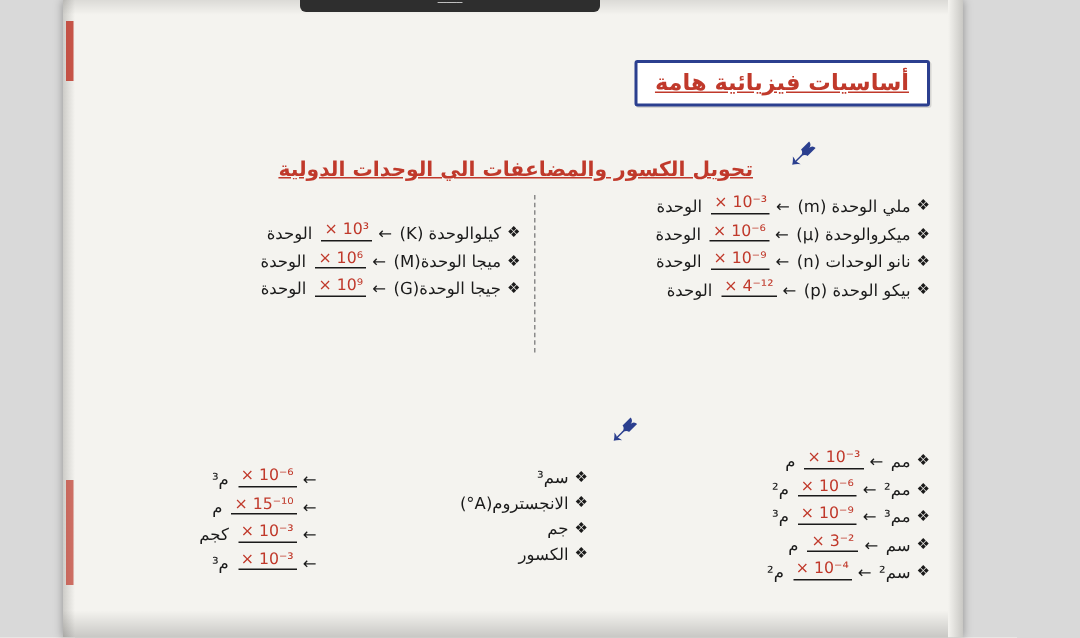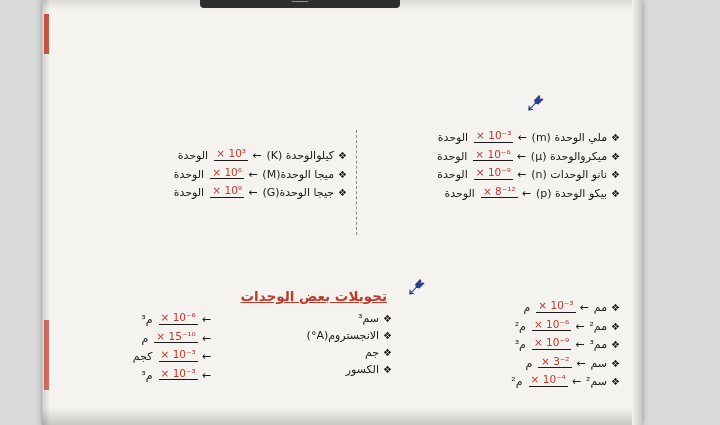--- a/index.html
+++ b/index.html
@@ -154,22 +154,24 @@
   }
 </style>
 </head>
 <body>
 
 <div class="page">
   <div class="shadow-top"></div>
   <div class="edge-red"></div>
   <div class="edge-red2"></div>
 
+  <div class="main-title">أساسيات فيزيائية هامة</div>
 
   <div class="arrow" id="arrow1">➷</div>
+  <div class="sec-head" id="sec1">تحويل الكسور والمضاعفات الي الوحدات الدولية</div>
 
   <div class="divider"></div>
 
   <div class="col" id="col-right-1">
     <div class="row">
       <span class="bullet">❖</span>
       <span class="lbl">ملي الوحدة (m)</span>
       <span class="arr">←</span>
       <span class="frac">
         <span class="num">10⁻³ ×</span>
@@ -198,21 +200,21 @@
         <span class="bar"></span>
         <span class="den"></span>
       </span>
       <span class="unit">الوحدة</span>
     </div>
     <div class="row">
       <span class="bullet">❖</span>
       <span class="lbl">بيكو الوحدة (p)</span>
       <span class="arr">←</span>
       <span class="frac">
-        <span class="num">8⁻¹² ×</span>
+        <span class="num">4⁻¹² ×</span>
         <span class="bar"></span>
         <span class="den"></span>
       </span>
       <span class="unit">الوحدة</span>
     </div>
   </div>
 
   <div class="col" id="col-left-1">
     <div class="row">
       <span class="bullet">❖</span>
@@ -243,21 +245,20 @@
       <span class="frac">
         <span class="num">10⁹ ×</span>
         <span class="bar"></span>
         <span class="den"></span>
       </span>
       <span class="unit">الوحدة</span>
     </div>
   </div>
 
   <div class="arrow" id="arrow2">➷</div>
-  <div class="sec-head" id="sec2">تحويلات بعض الوحدات</div>
 
   <div class="col" id="col-right-2">
     <div class="row">
       <span class="bullet">❖</span>
       <span class="lbl">مم</span>
       <span class="arr">←</span>
       <span class="frac">
         <span class="num">10⁻³ ×</span>
         <span class="bar"></span>
         <span class="den"></span>

